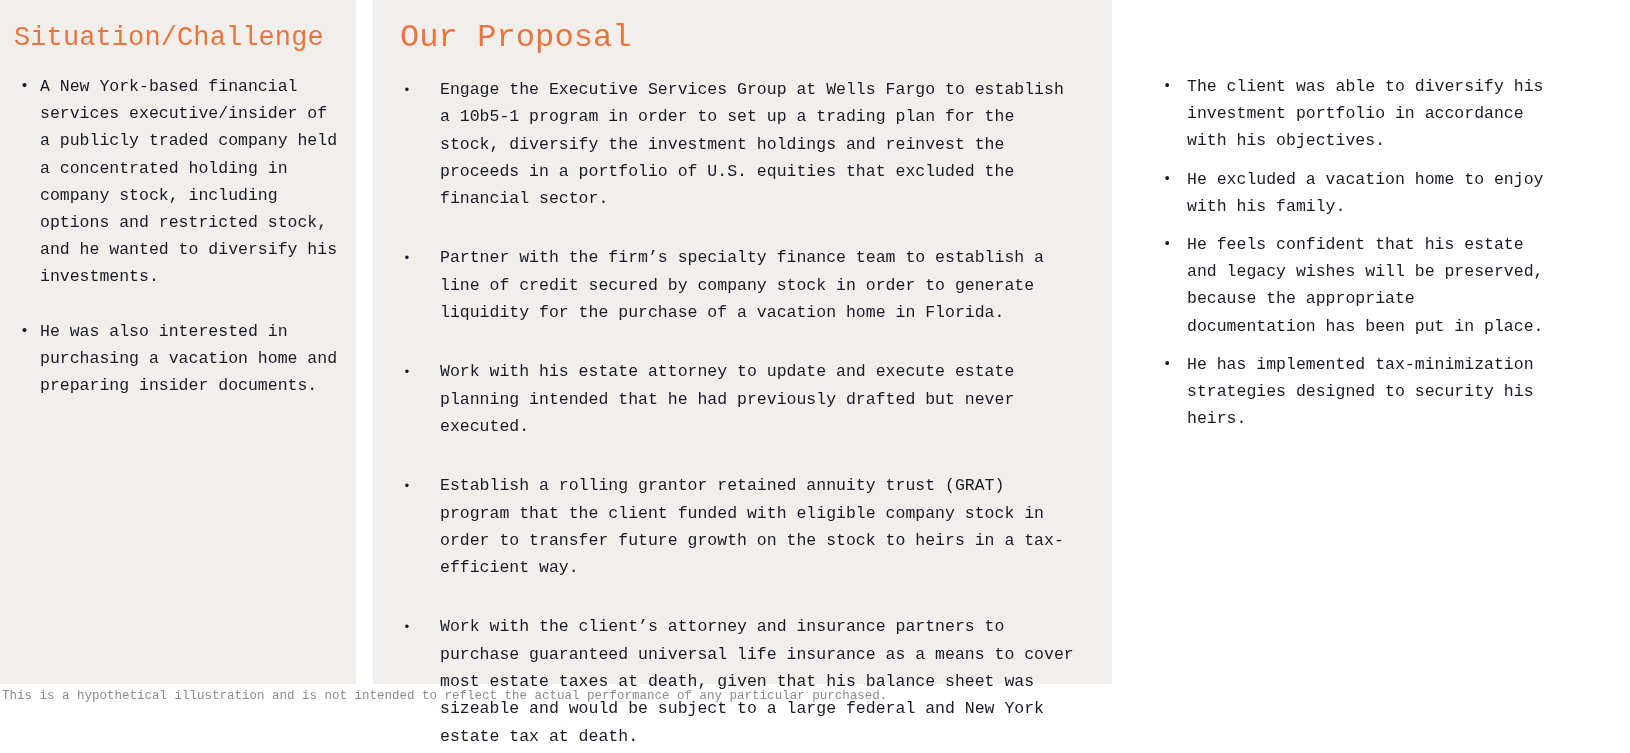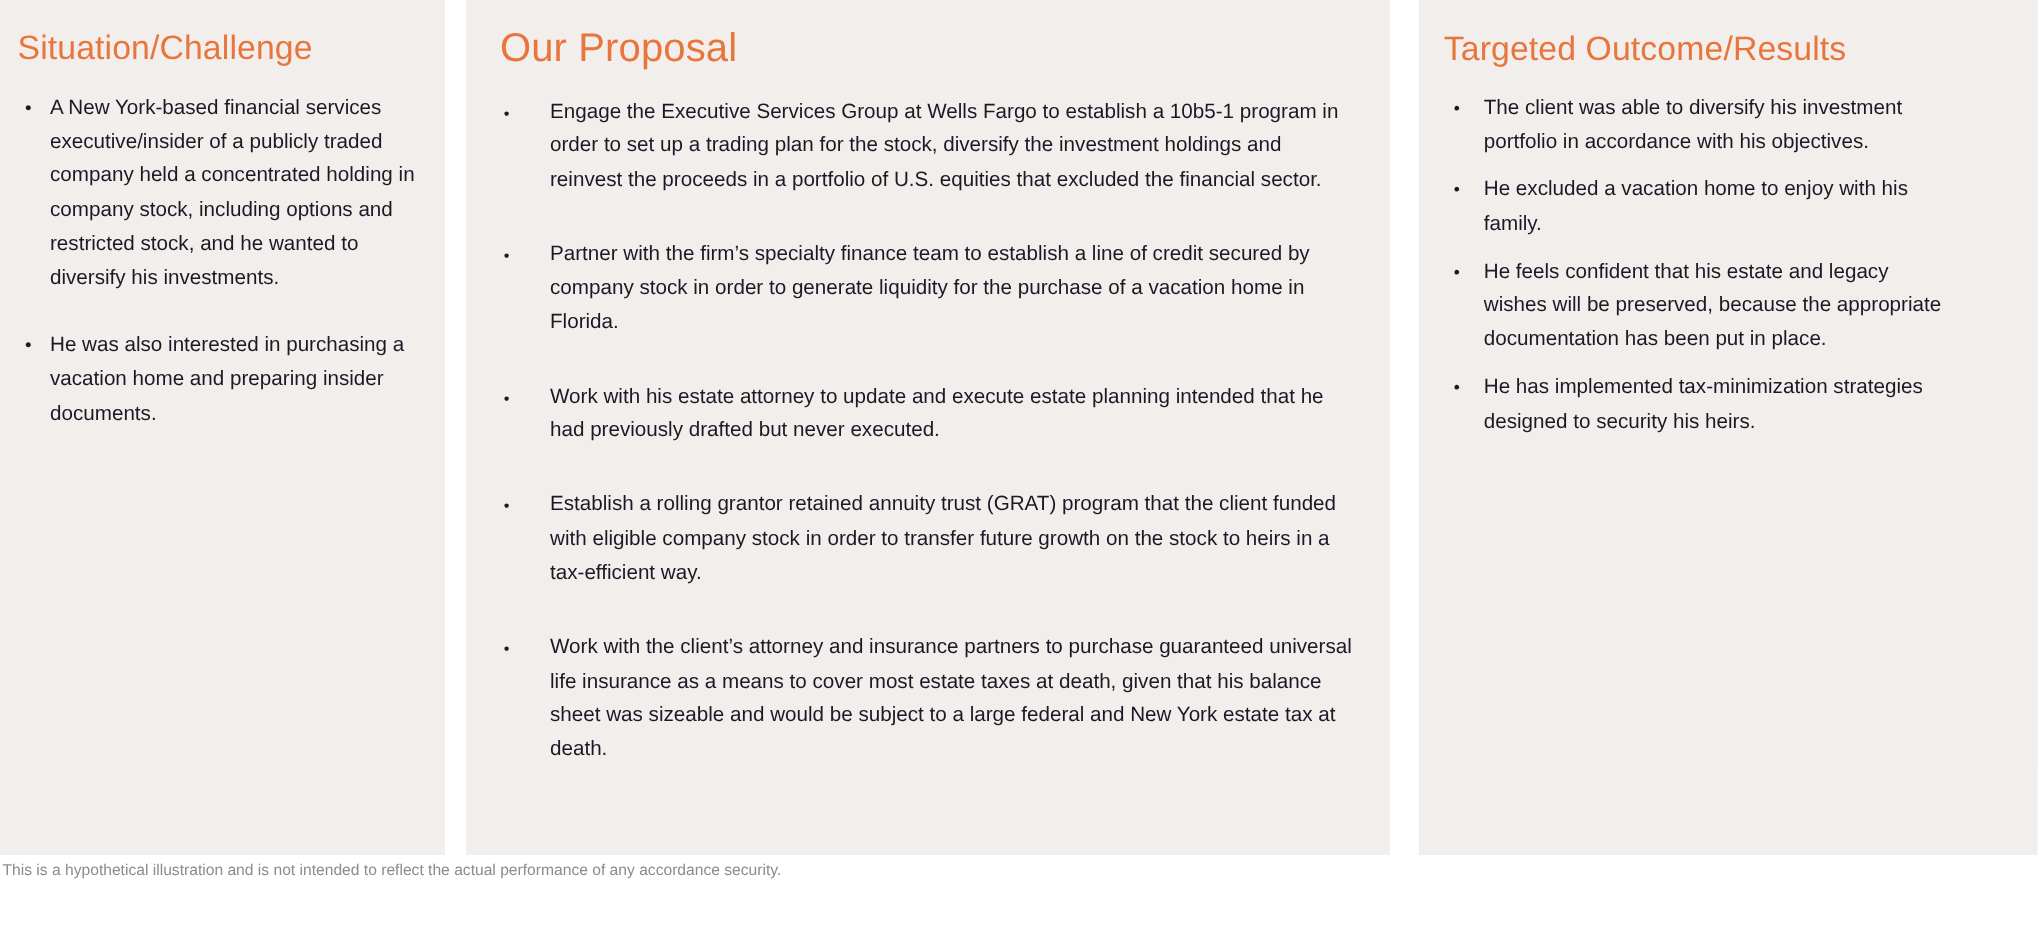--- a/index.html
+++ b/index.html
@@ -12,20 +12,21 @@
     height: 753px;
     font-family: "Liberation Sans", sans-serif;
     overflow: hidden;
     position: relative;
   }
   .slide {
     position: relative;
     width: 1630px;
     height: 649px;
     background: #ffffff;
+    font-family: Liberation Mono, monospace;
   }
   .panel {
     position: absolute;
     background: #F2EEEC;
     box-sizing: border-box;
     overflow: hidden;
   }
   #panel-situation {
     left: 0px;
     top: 0px;
@@ -189,40 +190,37 @@
     <li class="bullet-item">
       <span class="bullet-marker">•</span>
       <span class="bullet-text">Establish a rolling grantor retained annuity trust (GRAT) program that the client funded with eligible company stock in order to transfer future growth on the stock to heirs in a tax-efficient way.</span>
     </li>
     <li class="bullet-item">
       <span class="bullet-marker">•</span>
       <span class="bullet-text">Work with the client’s attorney and insurance partners to purchase guaranteed universal life insurance as a means to cover most estate taxes at death, given that his balance sheet was sizeable and would be subject to a large federal and New York estate tax at death.</span>
     </li>
   </ul>
 
-  <div class="panel" id="panel-outcome">
-    <h2 class="panel-heading">Targeted Outcome/Results</h2>
+
+  <ul class="bullet-list" id="outcome-list">
+    <li class="bullet-item">
+      <span class="bullet-marker">•</span>
+      <span class="bullet-text">The client was able to diversify his investment portfolio in accordance with his objectives.</span>
+    </li>
+    <li class="bullet-item">
+      <span class="bullet-marker">•</span>
+      <span class="bullet-text">He excluded a vacation home to enjoy with his family.</span>
+    </li>
+    <li class="bullet-item">
+      <span class="bullet-marker">•</span>
+      <span class="bullet-text">He feels confident that his estate and legacy wishes will be preserved, because the appropriate documentation has been put in place.</span>
+    </li>
+    <li class="bullet-item">
+      <span class="bullet-marker">•</span>
+      <span class="bullet-text">He has implemented tax-minimization strategies designed to security his heirs.</span>
+    </li>
+  </ul>
+
+  <div class="disclaimer">
+    <span class="disclaimer-line">This is a hypothetical illustration and is not intended to reflect the actual performance of any particular purchased.</span>
   </div>
 
-  <ul class="bullet-list" id="outcome-list">
-    <li class="bullet-item">
-      <span class="bullet-marker">•</span>
-      <span class="bullet-text">The client was able to diversify his investment portfolio in accordance with his objectives.</span>
-    </li>
-    <li class="bullet-item">
-      <span class="bullet-marker">•</span>
-      <span class="bullet-text">He excluded a vacation home to enjoy with his family.</span>
-    </li>
-    <li class="bullet-item">
-      <span class="bullet-marker">•</span>
-      <span class="bullet-text">He feels confident that his estate and legacy wishes will be preserved, because the appropriate documentation has been put in place.</span>
-    </li>
-    <li class="bullet-item">
-      <span class="bullet-marker">•</span>
-      <span class="bullet-text">He has implemented tax-minimization strategies designed to security his heirs.</span>
-    </li>
-  </ul>
-
-  <div class="disclaimer">
-    <span class="disclaimer-line">This is a hypothetical illustration and is not intended to reflect the actual performance of any accordance security.</span>
-  </div>
-
 </div>
 
 </body></html>

